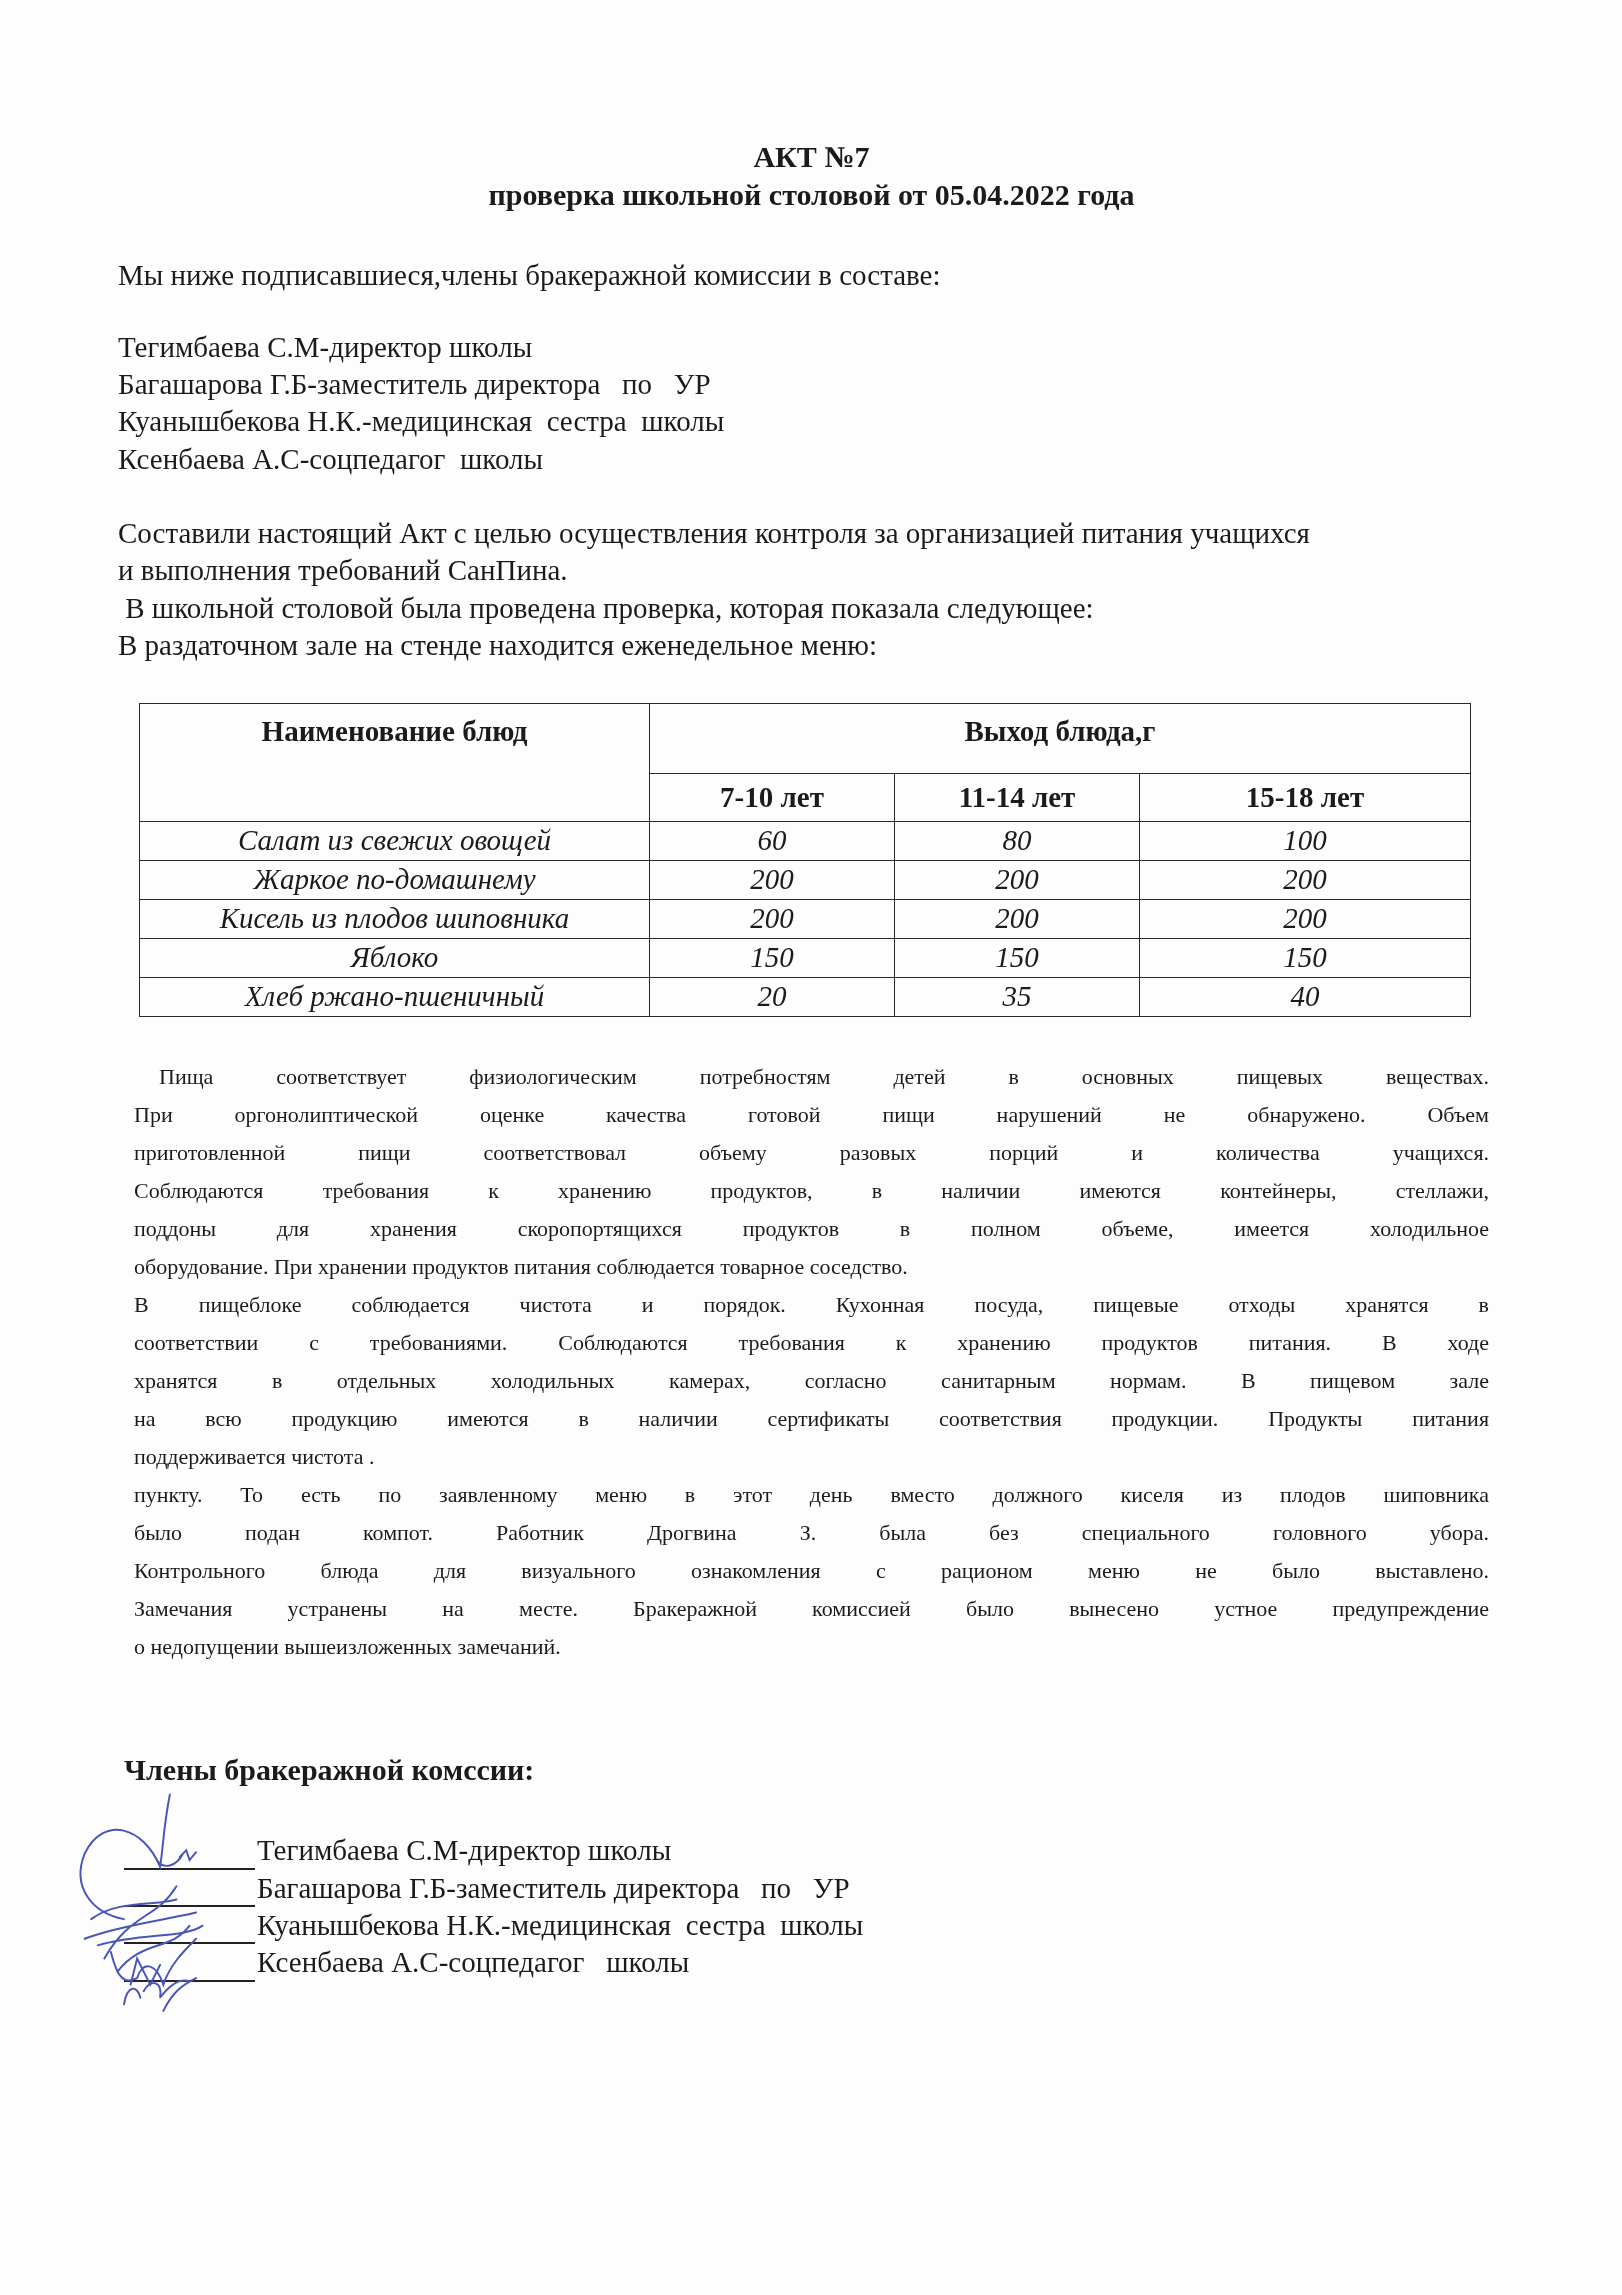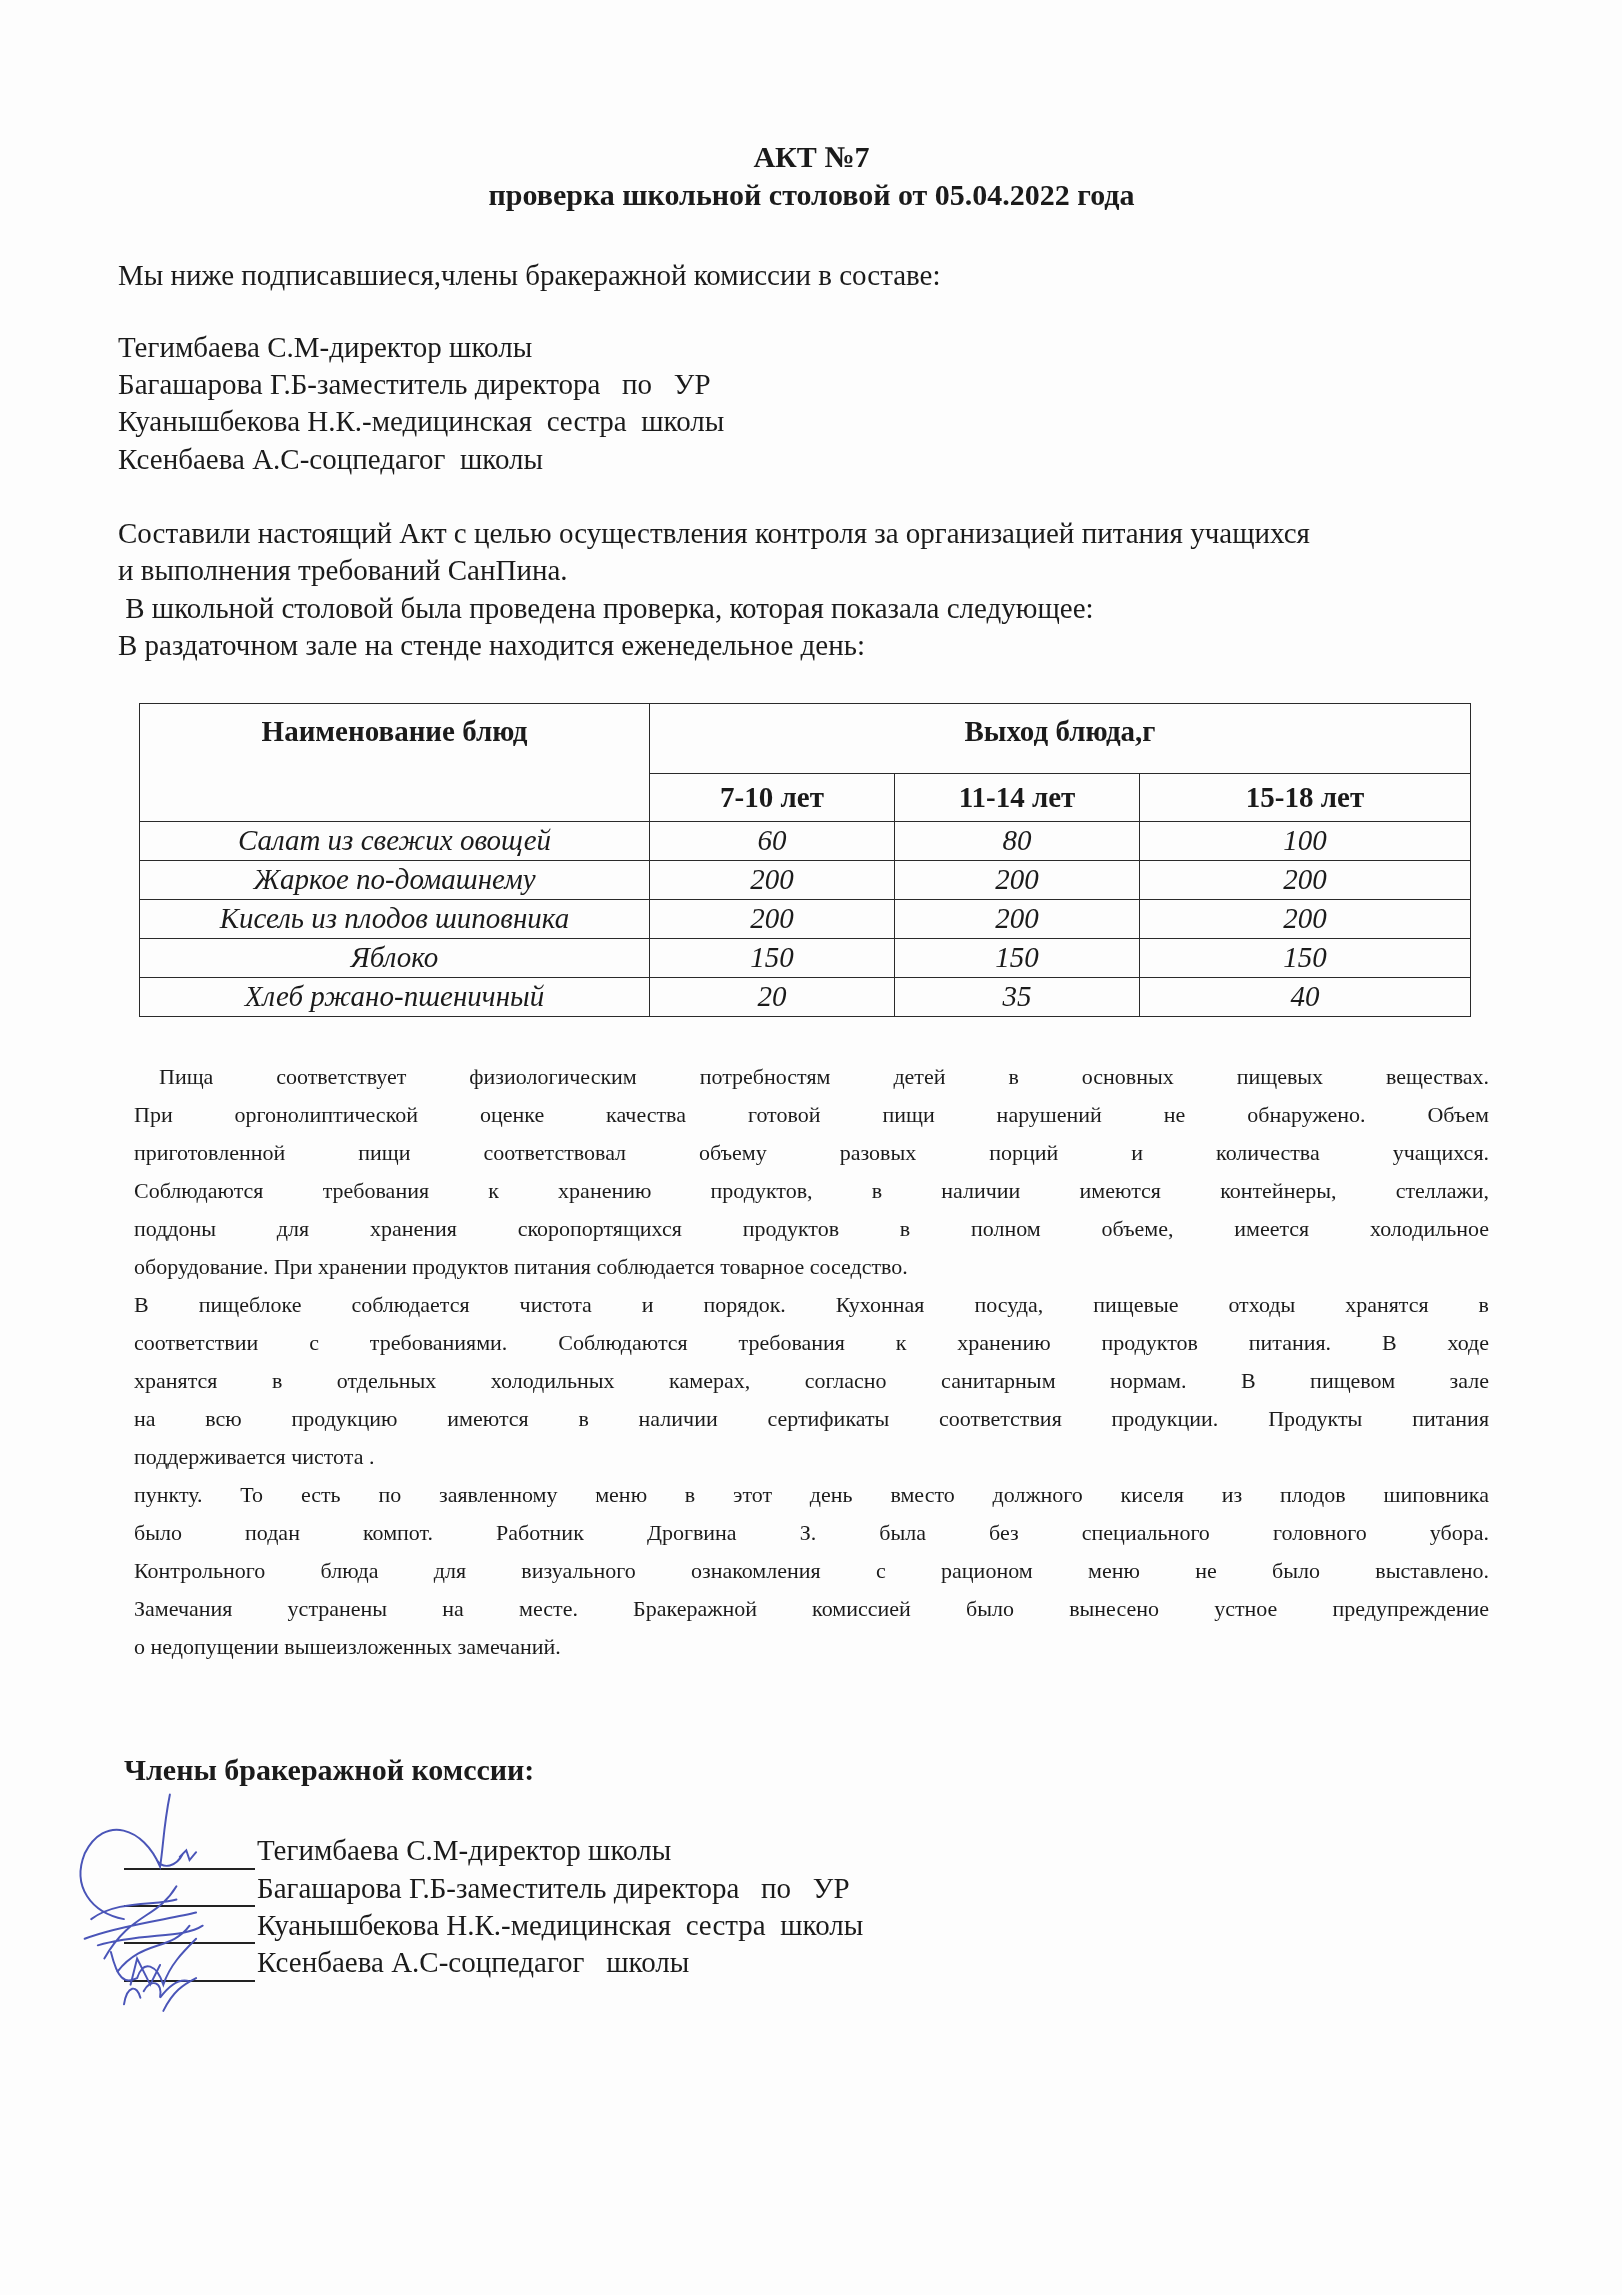--- a/index.html
+++ b/index.html
@@ -55,21 +55,21 @@
     <div class="line" style="top:321px">Тегимбаева С.М-директор школы</div>
     <div class="line" style="top:358px">Багашарова Г.Б-заместитель директора   по   УР</div>
     <div class="line" style="top:395px">Куанышбекова Н.К.-медицинская  сестра  школы</div>
     <div class="line" style="top:433px">Ксенбаева А.С-соцпедагог  школы</div>
   </div>
 
   <div>
     <div class="line" style="top:507px">Составили настоящий Акт с целью осуществления контроля за организацией питания учащихся</div>
     <div class="line" style="top:544px">и выполнения требований СанПина.</div>
     <div class="line" style="top:582px"> В школьной столовой была проведена проверка, которая показала следующее:</div>
-    <div class="line" style="top:619px">В раздаточном зале на стенде находится еженедельное день:</div>
+    <div class="line" style="top:619px">В раздаточном зале на стенде находится еженедельное меню:</div>
   </div>
 
   <table class="menu">
     <colgroup>
       <col style="width:510px">
         <col style="width:245px">
         <col style="width:245px">
         <col style="width:331px">
     </colgroup>
     <tbody>

